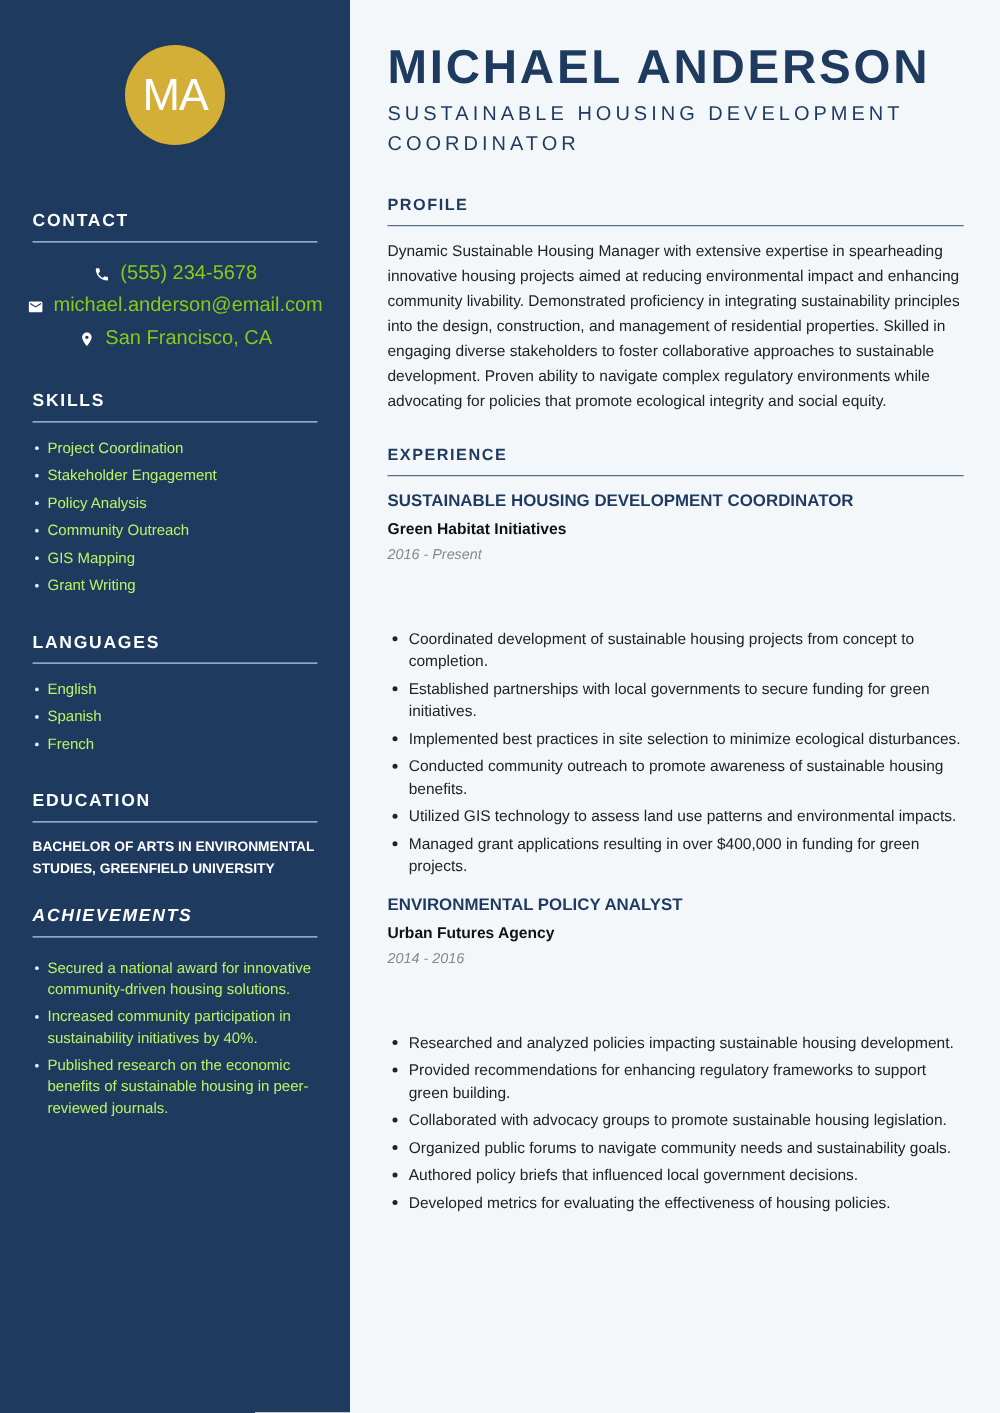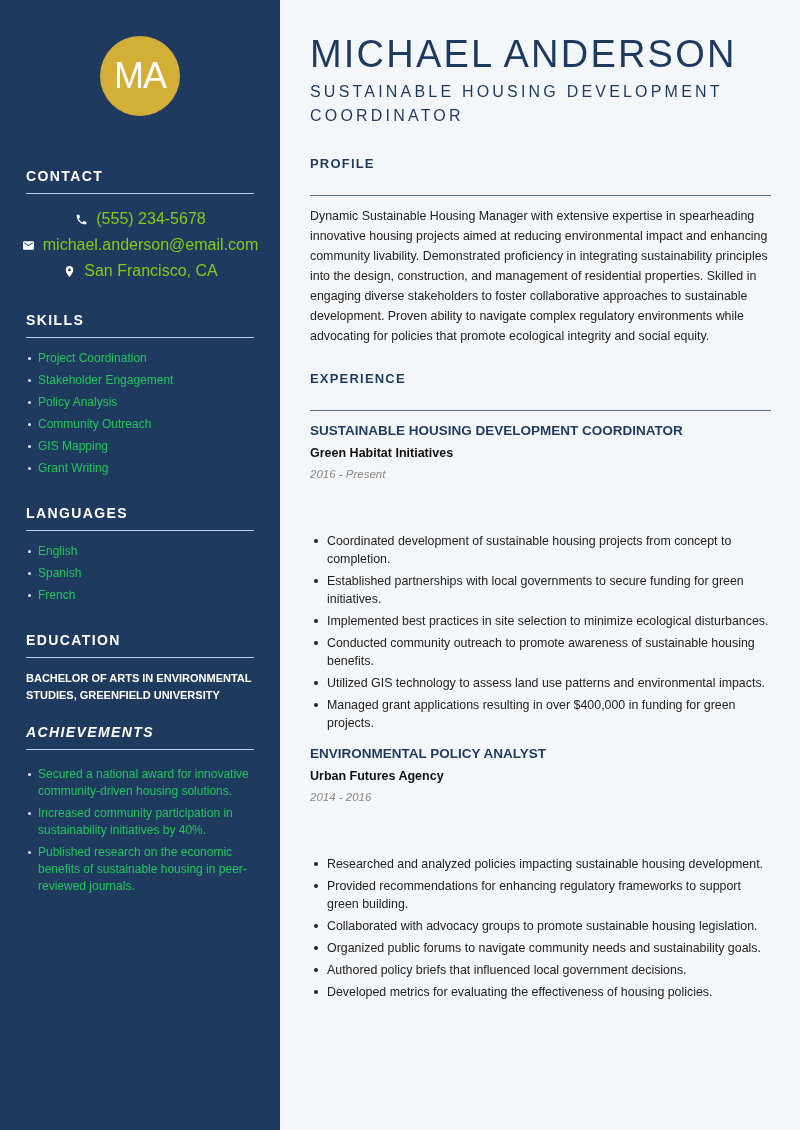--- a/index.html
+++ b/index.html
@@ -41,21 +41,21 @@
       font-size: 16px;
       color: #84cc16;
       height: 26px;
       justify-content: center;
     }
     .contact-row .icon { width: 14px; height: 14px; margin-right: 8px; display: inline-flex; align-items: center; justify-content: center; }
     .contact-row svg { width: 13px; height: 13px; fill: #ffffff; }
     .side-list { list-style: none; }
     .side-list li {
       font-size: 12px;
-      color: #22c55e;
+      color: #bef264;
       line-height: 17px;
       margin-bottom: 5px;
       padding-left: 12px;
       position: relative;
     }
     .side-list li::before {
       content: "";
       position: absolute; left: 2px; top: 7px;
       width: 3px; height: 3px; border-radius: 50%;
       background: #e8eef5;
@@ -68,39 +68,39 @@
       color: #ffffff;
       text-transform: uppercase;
     }
     .main {
       flex: 1;
       padding: 32px 29px 0 30px;
       color: #222222;
     }
     .name {
       font-size: 38px;
-      font-weight: normal;
+      font-weight: bold;
       letter-spacing: 2.2px;
       color: #1e3a5f;
       line-height: 44px;
     }
     .title {
       font-size: 16px;
       letter-spacing: 3.2px;
       color: #1e3a5f;
       line-height: 24px;
       margin-top: 4px;
       text-transform: uppercase;
     }
     .main-heading {
       font-size: 13px;
       font-weight: bold;
       letter-spacing: 1.2px;
       color: #1e3a5f;
-      padding-bottom: 24px;
+      padding-bottom: 9px;
       border-bottom: 1.5px solid #5a6f88;
       margin-bottom: 10px;
     }
     .profile-section { margin-top: 28px; }
     .profile-text {
       font-size: 12.4px;
       line-height: 20px;
       color: #222222;
     }
     .exp-section { margin-top: 25px; }

